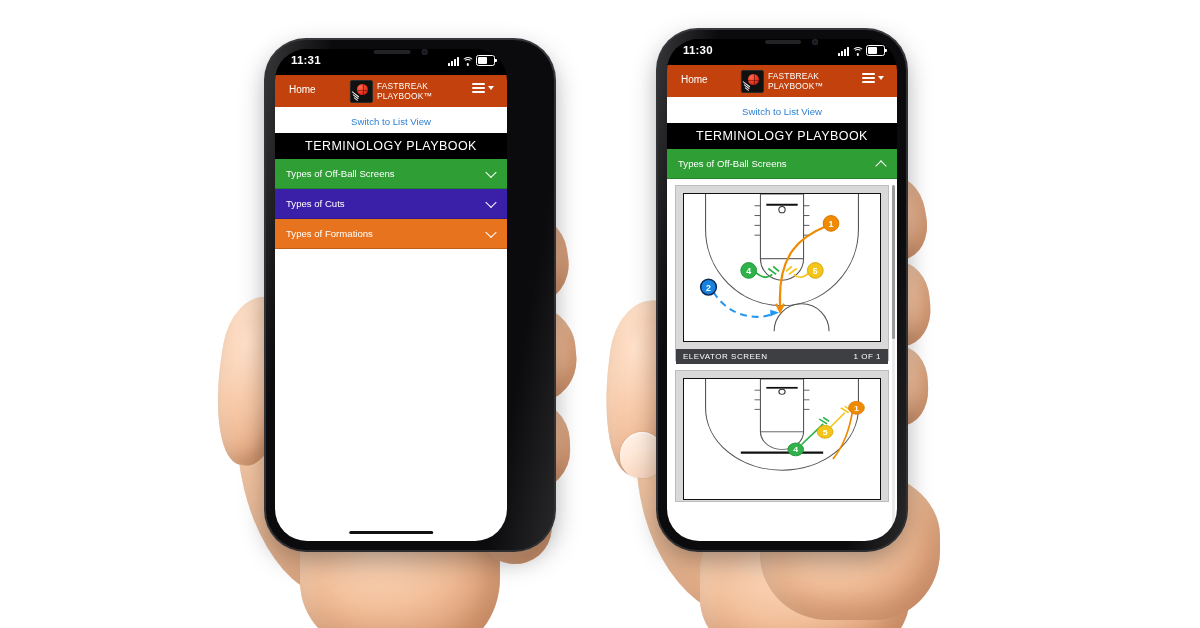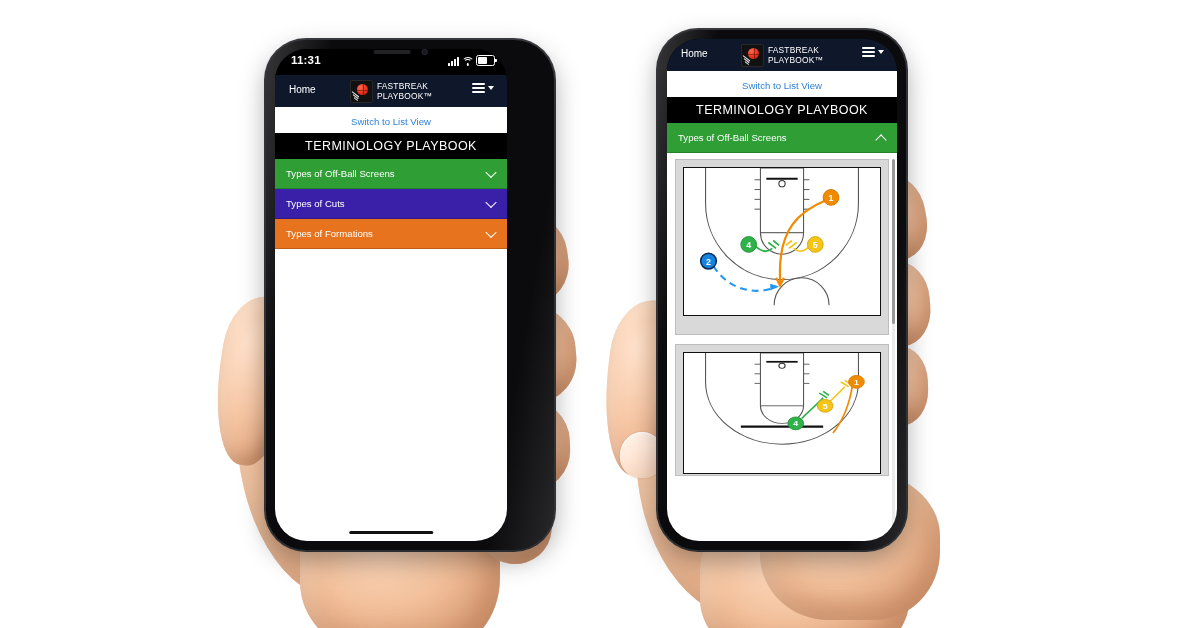--- a/index.html
+++ b/index.html
@@ -53,21 +53,21 @@
   .wifi span{position:absolute;left:50%;transform:translateX(-50%);border:1.4px solid #fff;border-bottom-color:transparent;
     border-left-color:transparent;border-right-color:transparent;border-radius:50%;}
   .wifi .w1{width:11px;height:11px;top:0}
   .wifi .w2{width:6.5px;height:6.5px;top:2.4px}
   .wifi .dot{width:2.4px;height:2.4px;border-radius:50%;background:#fff;border:0;top:6.2px}
   .batt{width:17px;height:9px;border:1.2px solid #fff;border-radius:2.5px;position:relative;}
   .batt::after{content:"";position:absolute;right:-3px;top:2.6px;width:1.6px;height:3.4px;background:#fff;border-radius:0 1px 1px 0;}
   .batt i{position:absolute;left:1px;top:1px;bottom:1px;width:52%;background:#fff;border-radius:1px;display:block;}
 
   
-  .appbar{height:32px;background:#0f172a;position:relative;}
+  .appbar{height:32px;background:#c2410c;position:relative;}
   .homelink{position:absolute;left:14px;top:9px;color:#fff;font-size:10px;}
   .brand{position:absolute;left:50%;transform:translateX(-50%);top:5px;display:flex;align-items:center;gap:4px;}
   .logobox{width:21px;height:21px;background:#111;border:1px solid #2a2a2a;position:relative;overflow:hidden;border-radius:2px;}
   .ball{position:absolute;left:6px;top:3px;width:11px;height:11px;border-radius:50%;
     background:radial-gradient(circle at 34% 30%,#ff6a52 0%,#e8321c 55%,#b61f10 100%);}
   .ball::before{content:"";position:absolute;left:50%;top:0;width:1px;height:100%;background:rgba(90,10,0,.65);}
   .ball::after{content:"";position:absolute;left:0;top:50%;width:100%;height:1px;background:rgba(90,10,0,.5);}
   .streaks{position:absolute;left:1px;top:9px;width:12px;height:11px;}
   .streaks i{position:absolute;height:1px;background:#e9e9e9;transform-origin:left center;transform:rotate(38deg);border-radius:1px;}
   .streaks i:nth-child(1){width:9px;left:0;top:1px}
@@ -207,20 +207,43 @@
     <div class="finger" style="left:868px;top:176px;width:58px;height:84px;transform:rotate(-10deg);"></div>
     <div class="finger" style="left:872px;top:262px;width:58px;height:84px;transform:rotate(-5deg);"></div>
     <div class="finger" style="left:872px;top:346px;width:56px;height:80px;transform:rotate(-2deg);"></div>
     <div class="palm" style="left:760px;top:470px;width:180px;height:150px;border-radius:44% 46% 36% 38%/42% 44% 46% 44%;"></div>
   </div>
 
   <div class="phone" style="left:658px;top:30px;width:248px;height:520px;">
     <div class="bezelGloss"></div>
     <div class="screen" style="left:9px;top:9px;width:230px;height:502px;border-radius:32px;display:flex;flex-direction:column;">
 
+      <div class="statusbar">
+        <div class="notch">
+          <span class="speaker"></span>
+          <span class="cam"></span>
+        </div>
+        <div class="st-time">11:30</div>
+        <div class="st-right">
+          <span class="sig">
+              <i></i>
+              <i></i>
+              <i></i>
+              <i></i>
+            </span>
+          <span class="wifi">
+            <span class="w1"></span>
+              <span class="w2"></span>
+              <span class="dot"></span>
+          </span>
+          <span class="batt">
+              <i></i>
+            </span>
+        </div>
+      </div>
 
       <div class="appbar">
         <div class="homelink">Home</div>
         <div class="brand">
           <div class="logobox">
             <span class="ball"></span>
             <span class="streaks">
                 <i></i>
                 <i></i>
                 <i></i>
@@ -286,20 +309,24 @@
               <circle cx="150" cy="30" r="8" fill="#f08a00" stroke="#d87800" stroke-width="1"></circle>
               <text x="150" y="33.6" font-size="9" font-weight="bold" fill="#fff" text-anchor="middle" font-family="Liberation Sans, sans-serif">1</text>
               <circle cx="25" cy="95" r="8" fill="#1683e0" stroke="#0d2b52" stroke-width="1.6"></circle>
               <text x="25" y="98.6" font-size="9" font-weight="bold" fill="#fff" text-anchor="middle" font-family="Liberation Sans, sans-serif">2</text>
               <circle cx="66" cy="78" r="8" fill="#2fb24a" stroke="#239338" stroke-width="1"></circle>
               <text x="66" y="81.6" font-size="9" font-weight="bold" fill="#fff" text-anchor="middle" font-family="Liberation Sans, sans-serif">4</text>
               <circle cx="134" cy="78" r="8" fill="#f5c518" stroke="#d6a70c" stroke-width="1"></circle>
               <text x="134" y="81.6" font-size="9" font-weight="bold" fill="#fff" text-anchor="middle" font-family="Liberation Sans, sans-serif">5</text>
             </svg>
           </div>
+          <div class="capbar">
+            <span>ELEVATOR SCREEN</span>
+            <span>1 OF 1</span>
+          </div>
         </div>
 
         <div class="diagcard" style="height:130px;margin-top:9px;">
           <div class="court" style="height:120px;">
             <svg viewBox="0 0 200 150" width="100%" height="100%" preserveAspectRatio="none">
               <rect x="0" y="0" width="200" height="150" fill="#fff"></rect>
               <path d="M22 0 V36 A78 78 0 0 0 178 36 V0" fill="none" stroke="#555" stroke-width="1.1"></path>
               <rect x="78" y="0" width="44" height="66" fill="none" stroke="#555" stroke-width="1.1"></rect>
               <path d="M78 66 A22 22 0 0 0 122 66" fill="none" stroke="#555" stroke-width="1.1"></path>
               <line x1="72" y1="14" x2="78" y2="14" stroke="#555" stroke-width="1"></line>

